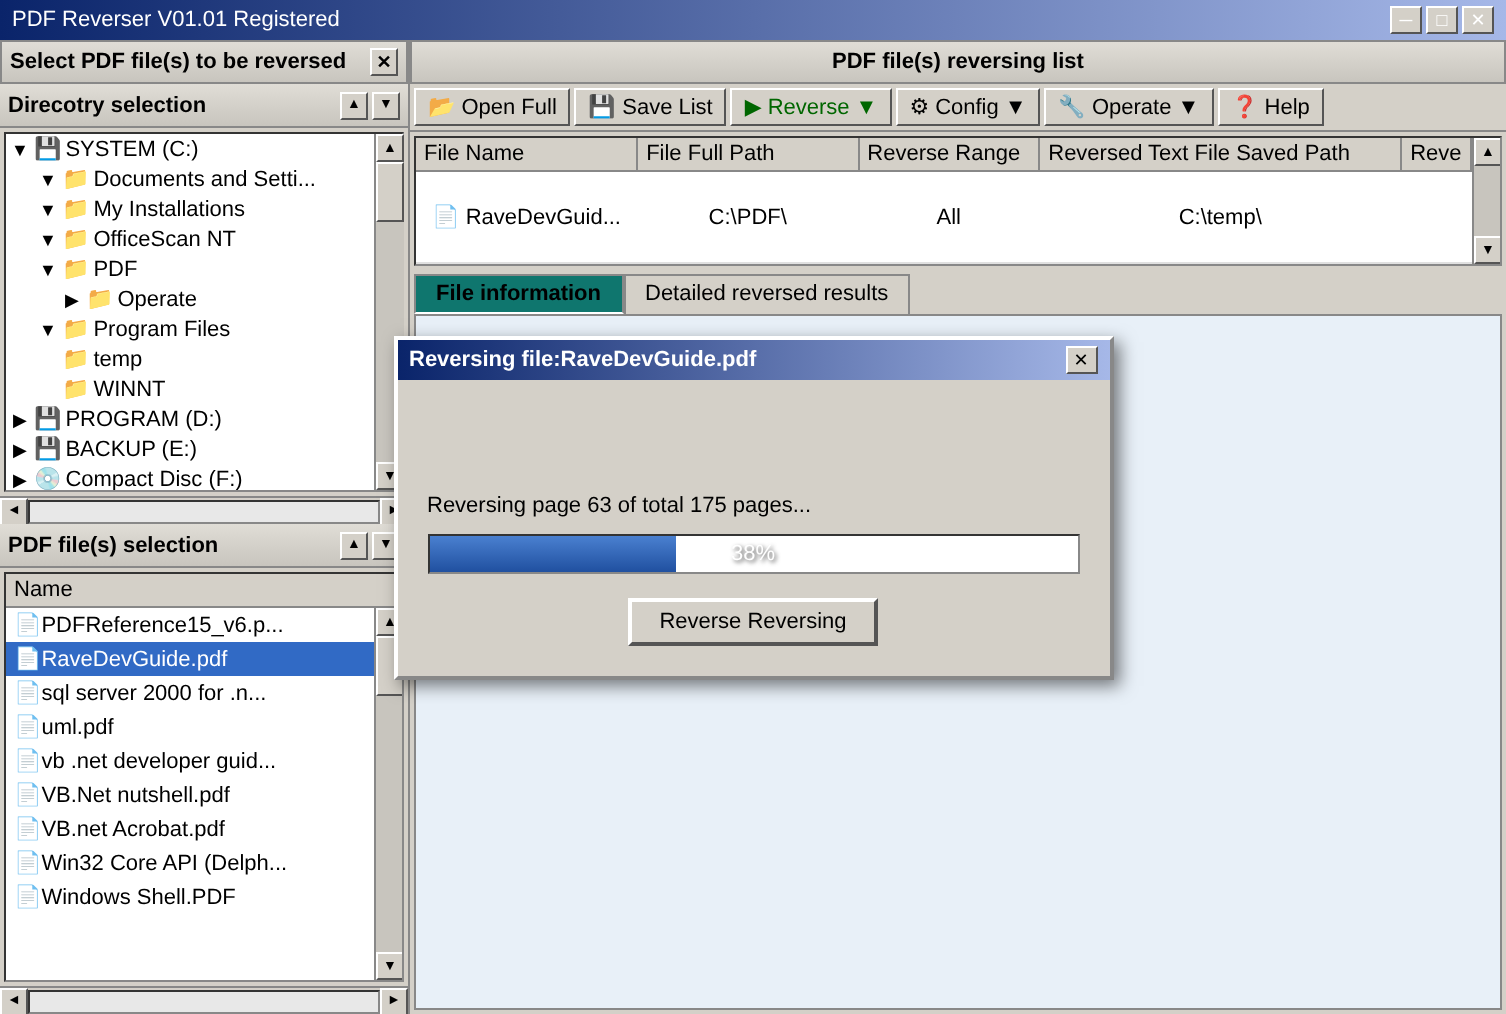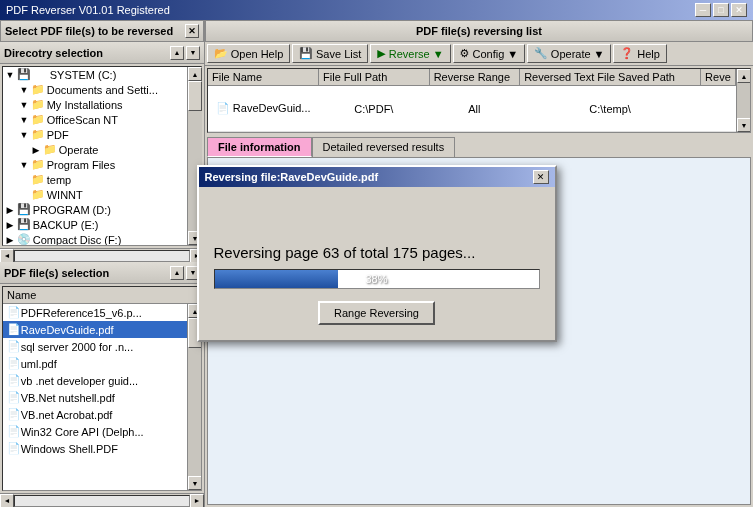--- a/index.html
+++ b/index.html
@@ -213,21 +213,21 @@
     }
     .tab {
       padding: 3px 10px;
       background: #d4d0c8;
       border: 1px solid #888;
       border-bottom: none;
       cursor: pointer;
       font-size: 11px;
     }
     .tab.active {
-      background: #f9a8d4;
+      background: #0f766e;
       border-bottom: 1px solid white;
       font-weight: bold;
       z-index: 1;
     }
     .tab-content {
       flex: 1;
       background: #e8f0f8;
       border: 1px solid #888;
       padding: 10px 20px;
       overflow: auto;
@@ -284,21 +284,21 @@
       border-bottom: 1px solid #555;
       font-size: 9px;
       display: flex; align-items: center; justify-content: center;
       cursor: pointer;
     }
     .modal-body {
       padding: 15px;
     }
     .modal-status {
       margin-bottom: 8px;
-      font-size: 15px;
+      font-size: 11px;
       margin-top: 42px;
     }
     .progress-bar-wrapper {
       border: 1px inset #888;
       height: 20px;
       background: white;
       margin-bottom: 4px;
       position: relative;
     }
     .progress-bar-fill {
@@ -407,21 +407,21 @@
           <div class="v-scroll-btn">▼</div>
         </div>
       </div>
 
       <div style="height:180px; display:flex; border:1px inset #888; margin:2px; background:white;">
         <div class="tree-content">
 
           <div class="tree-item indent-0">
             <span class="expander">▼</span>
             <span>💾</span>
-            <span style="margin-left:19px;">SYSTEM (C:)</span>
+            <span style="margin-left:2px;">SYSTEM (C:)</span>
           </div>
           <div class="tree-item indent-1" style="padding-left:16px;">
             <span class="expander">▼</span>
             <span>📁</span>
             <span style="margin-left:2px;">Documents and Setti...</span>
           </div>
           <div class="tree-item indent-1" style="padding-left:16px;">
             <span class="expander">▼</span>
             <span>📁</span>
             <span style="margin-left:2px;">My Installations</span>
@@ -558,21 +558,21 @@
 
     <div class="right-panel">
 
       <div class="right-header">
         <span>PDF file(s) reversing list</span>
       </div>
 
       <div class="toolbar">
         <div class="tb-btn">
           <span>📂</span>
-          <span>Open Help</span>
+          <span>Open Full</span>
         </div>
         <div class="tb-btn">
           <span>💾</span>
           <span>Save List</span>
         </div>
         <div class="tb-btn" style="color:#006600;">
           <span>▶</span>
           <span>Reverse</span>
           <span>▼</span>
         </div>
@@ -679,17 +679,17 @@
       <span class="modal-title">Reversing file:RaveDevGuide.pdf</span>
       <div class="modal-close">✕</div>
     </div>
     <div class="modal-body">
       <div class="modal-status">Reversing page 63 of total 175 pages...</div>
       <div class="progress-bar-wrapper">
         <div class="progress-bar-fill" style="width: 38%;"></div>
         <div class="progress-label">38%</div>
       </div>
       <div class="modal-buttons">
-        <div class="modal-btn">Range Reversing</div>
+        <div class="modal-btn">Reverse Reversing</div>
       </div>
     </div>
   </div>
 </div>
 
 </body></html>

